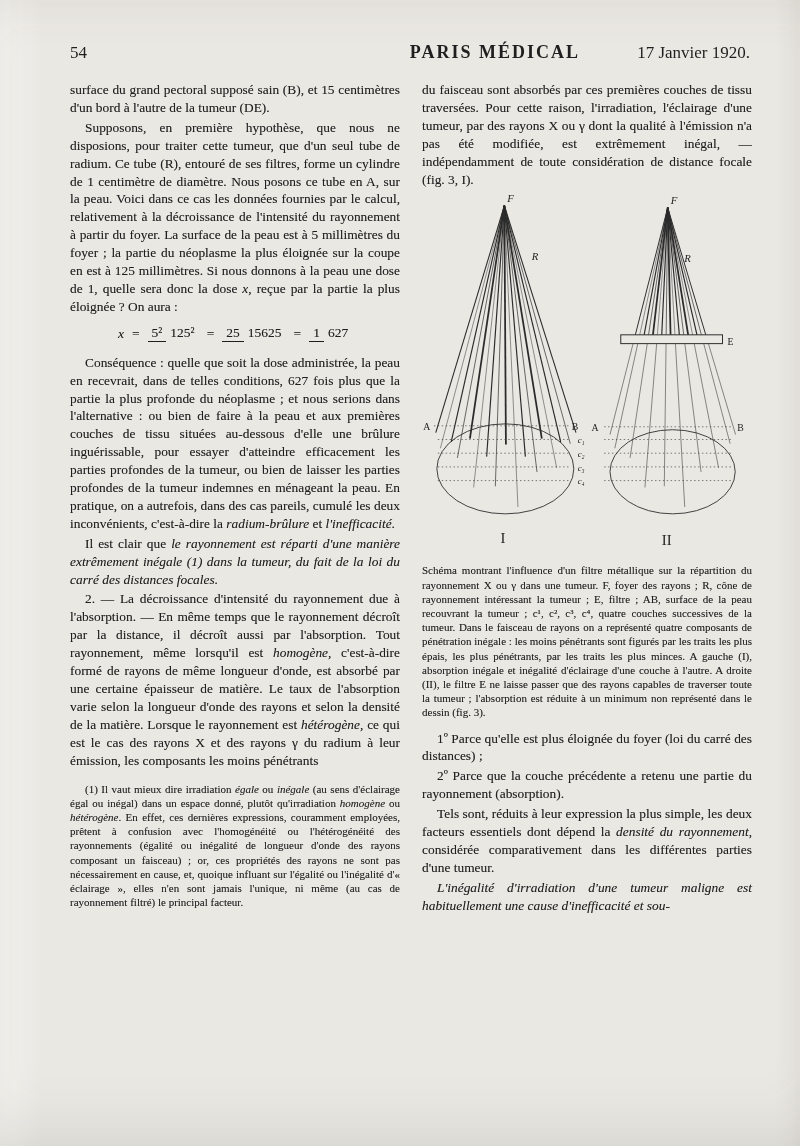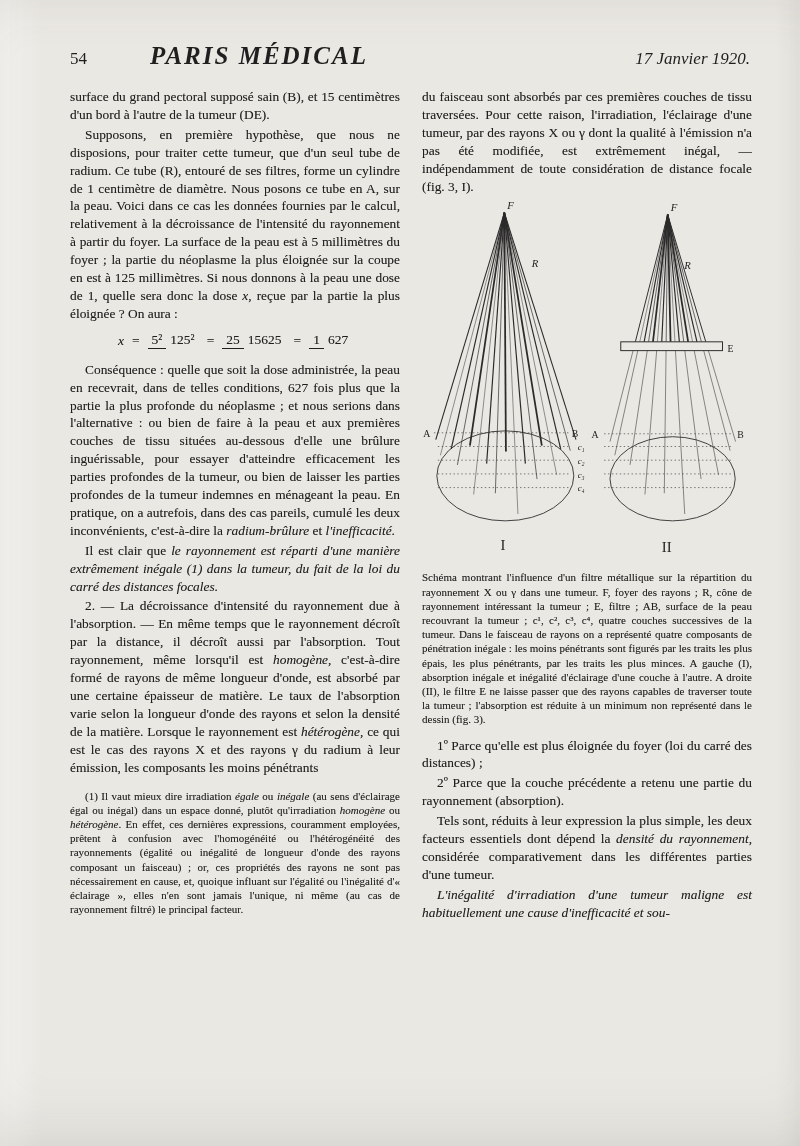--- a/index.html
+++ b/index.html
@@ -8,22 +8,22 @@
     width:800px;height:1146px;position:relative;overflow:hidden;
     background:linear-gradient(90deg,#f3f2ee 0,#eae8e3 42px,#eae8e3 96%,#e1dfd9 100%);
     box-shadow:inset 0 -40px 70px -40px rgba(80,75,65,.18), inset 0 30px 60px -40px rgba(80,75,65,.12);
     font-family:"Liberation Serif","DejaVu Serif",serif;
     color:#1f1f1f;
     padding-left:8px;
     -webkit-font-smoothing:antialiased;
   }
   .header{display:flex;align-items:baseline;padding:42px 58px 0 62px;}
   .pagenum{font-size:17px;width:80px;}
-  .journal{flex:1;text-align:left;font-style:italic;font-weight:bold;font-size:25px;letter-spacing:2px;}
-  .date{width:170px;text-align:right;font-style:italic;font-size:17px;}
+  .journal{flex:1;text-align:right;font-weight:bold;font-size:18px;letter-spacing:2px;}
+  .date{width:170px;text-align:right;font-size:17px;}
   .content{display:flex;gap:22px;padding:18px 56px 0 62px;}
   .col{flex:1;min-width:0;font-size:13.4px;line-height:17.9px;}
   .para{margin:0 0 2px;text-align:justify;text-shadow:0 0 .4px rgba(20,20,20,.35);}
   .para.ind{text-indent:15px;}
   .para.small{font-size:11px;line-height:14.2px;}
   .para.ctr{text-align:center;text-indent:0;margin:10px 6px 6px;font-size:13.6px;line-height:18px;}
   .it{font-style:italic;}
   .bd{font-weight:normal;margin-top:48px;}
   .formula{display:flex;align-items:center;justify-content:center;gap:8px;margin:9px 0 11px;font-size:13.5px;text-shadow:0 0 .4px rgba(20,20,20,.35);}
   .frac{display:inline-flex;flex-direction:row;text-align:center;line-height:1.15;}

